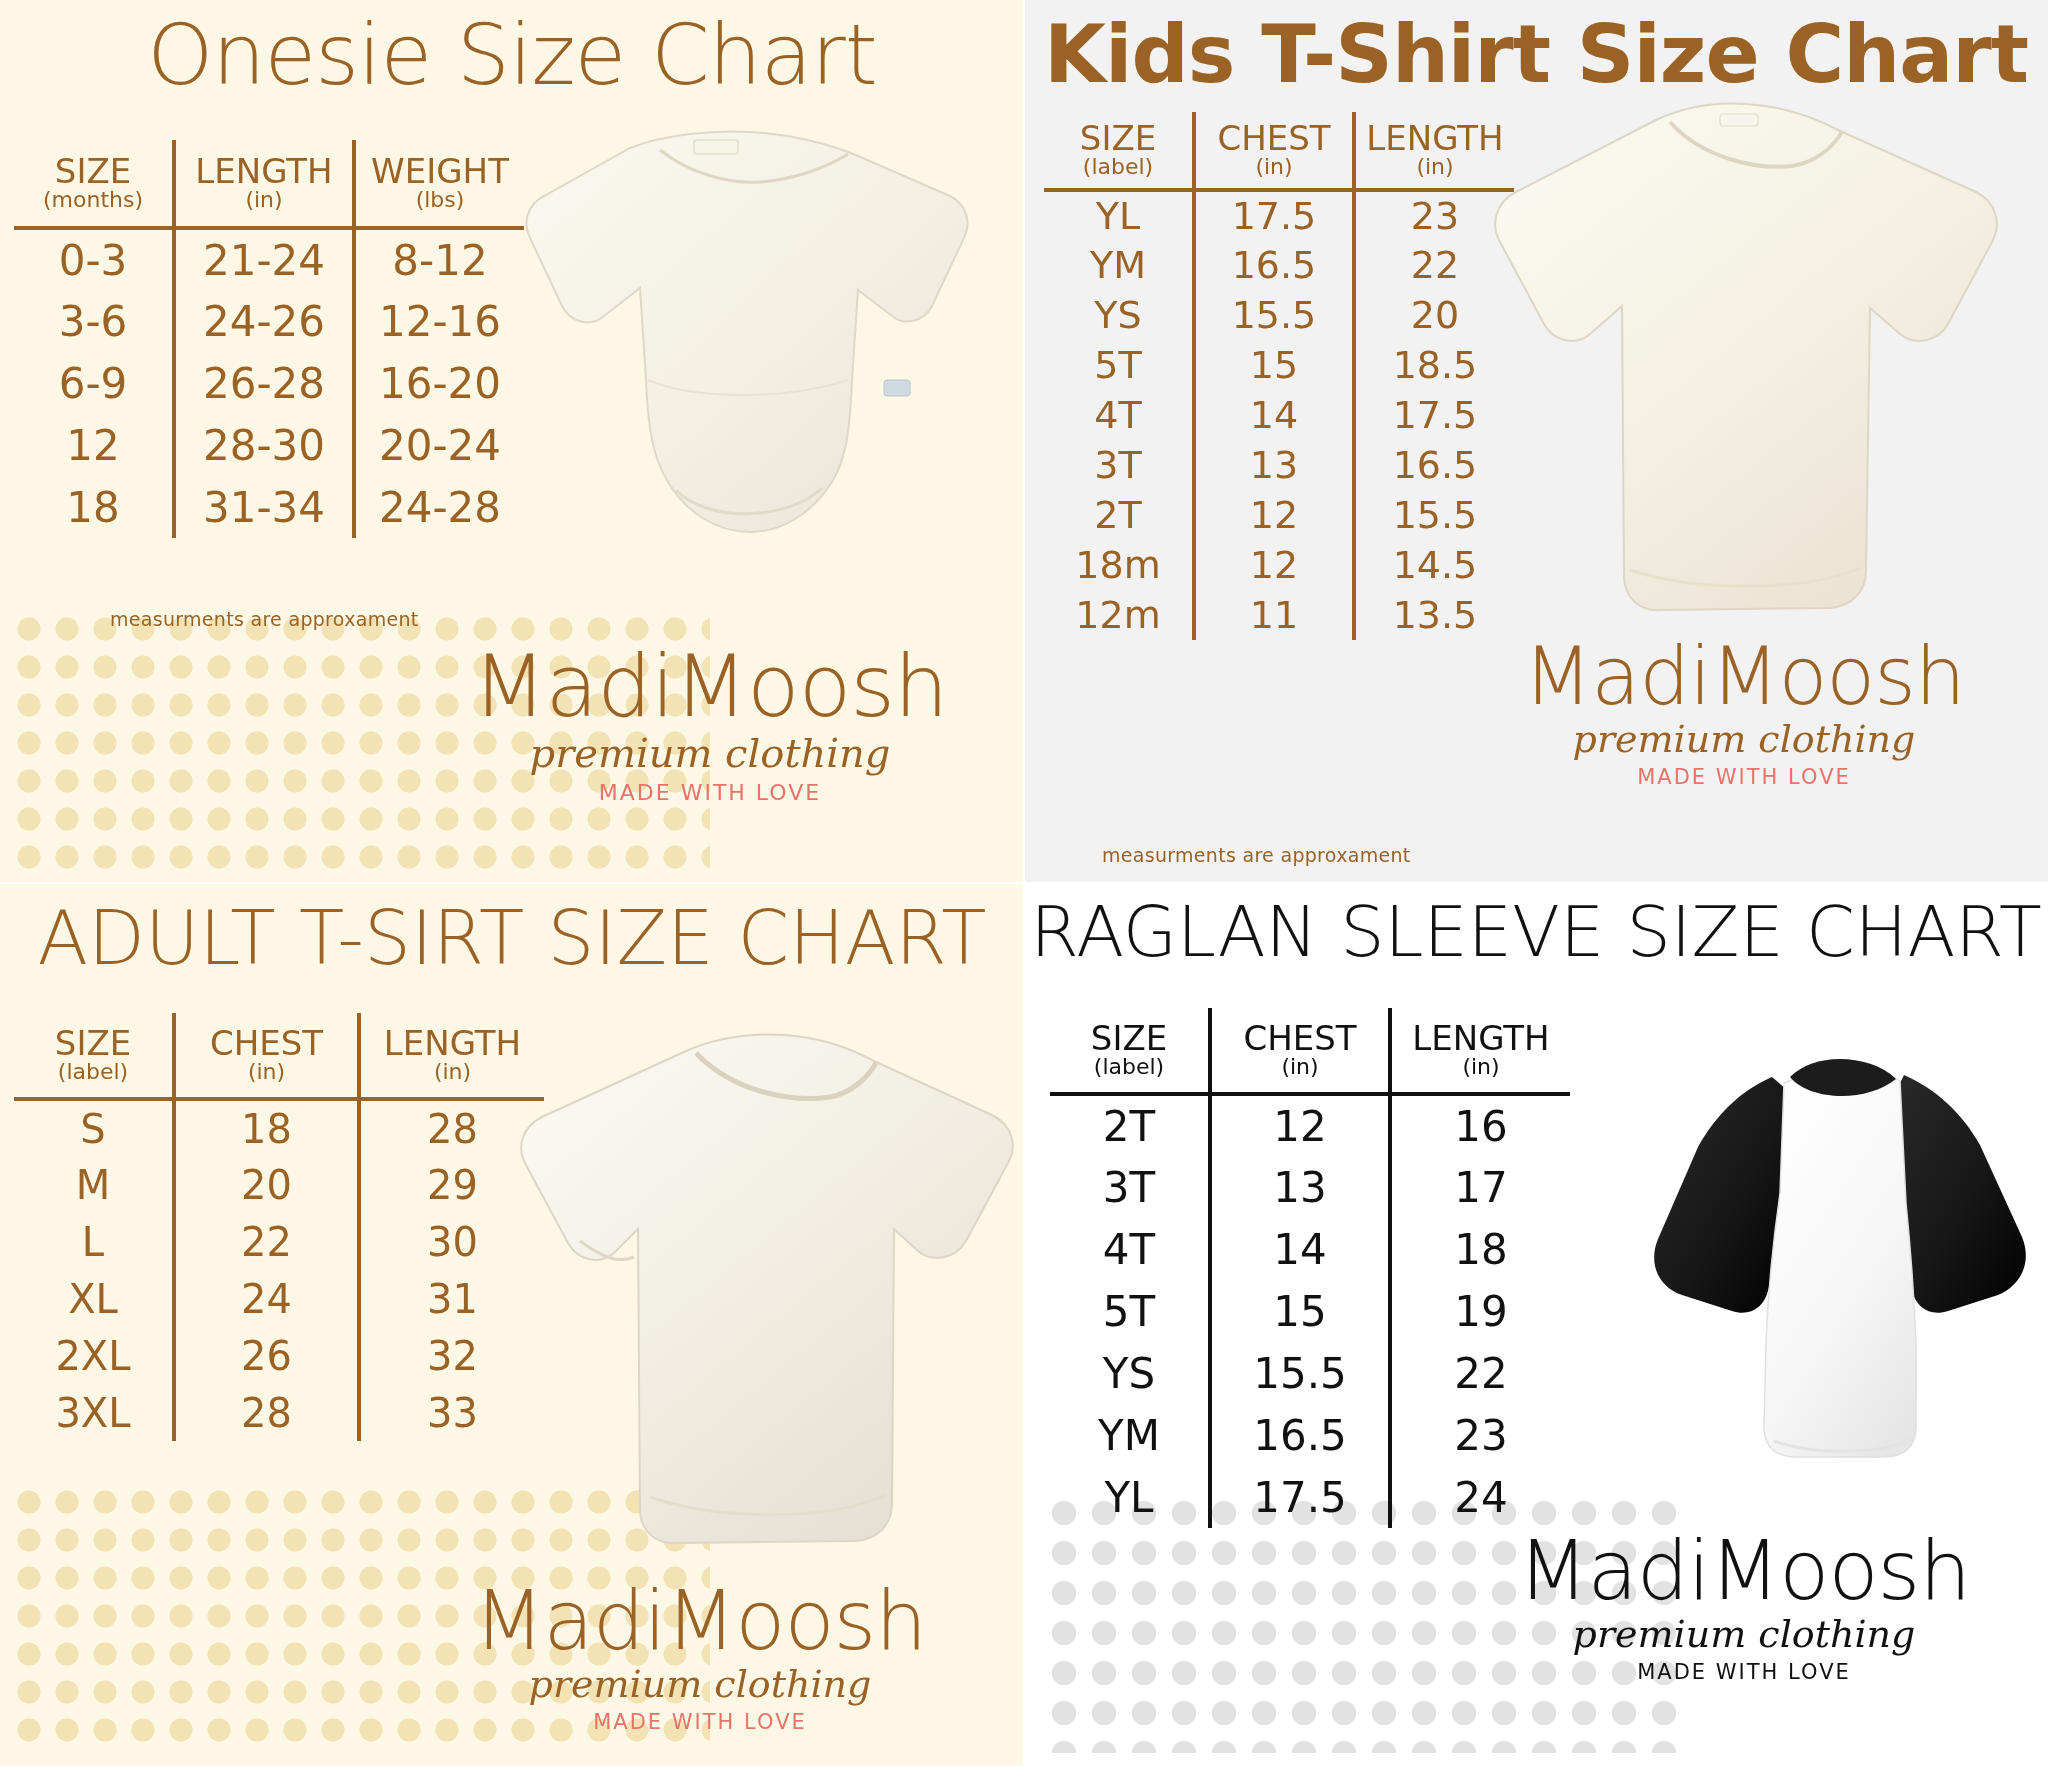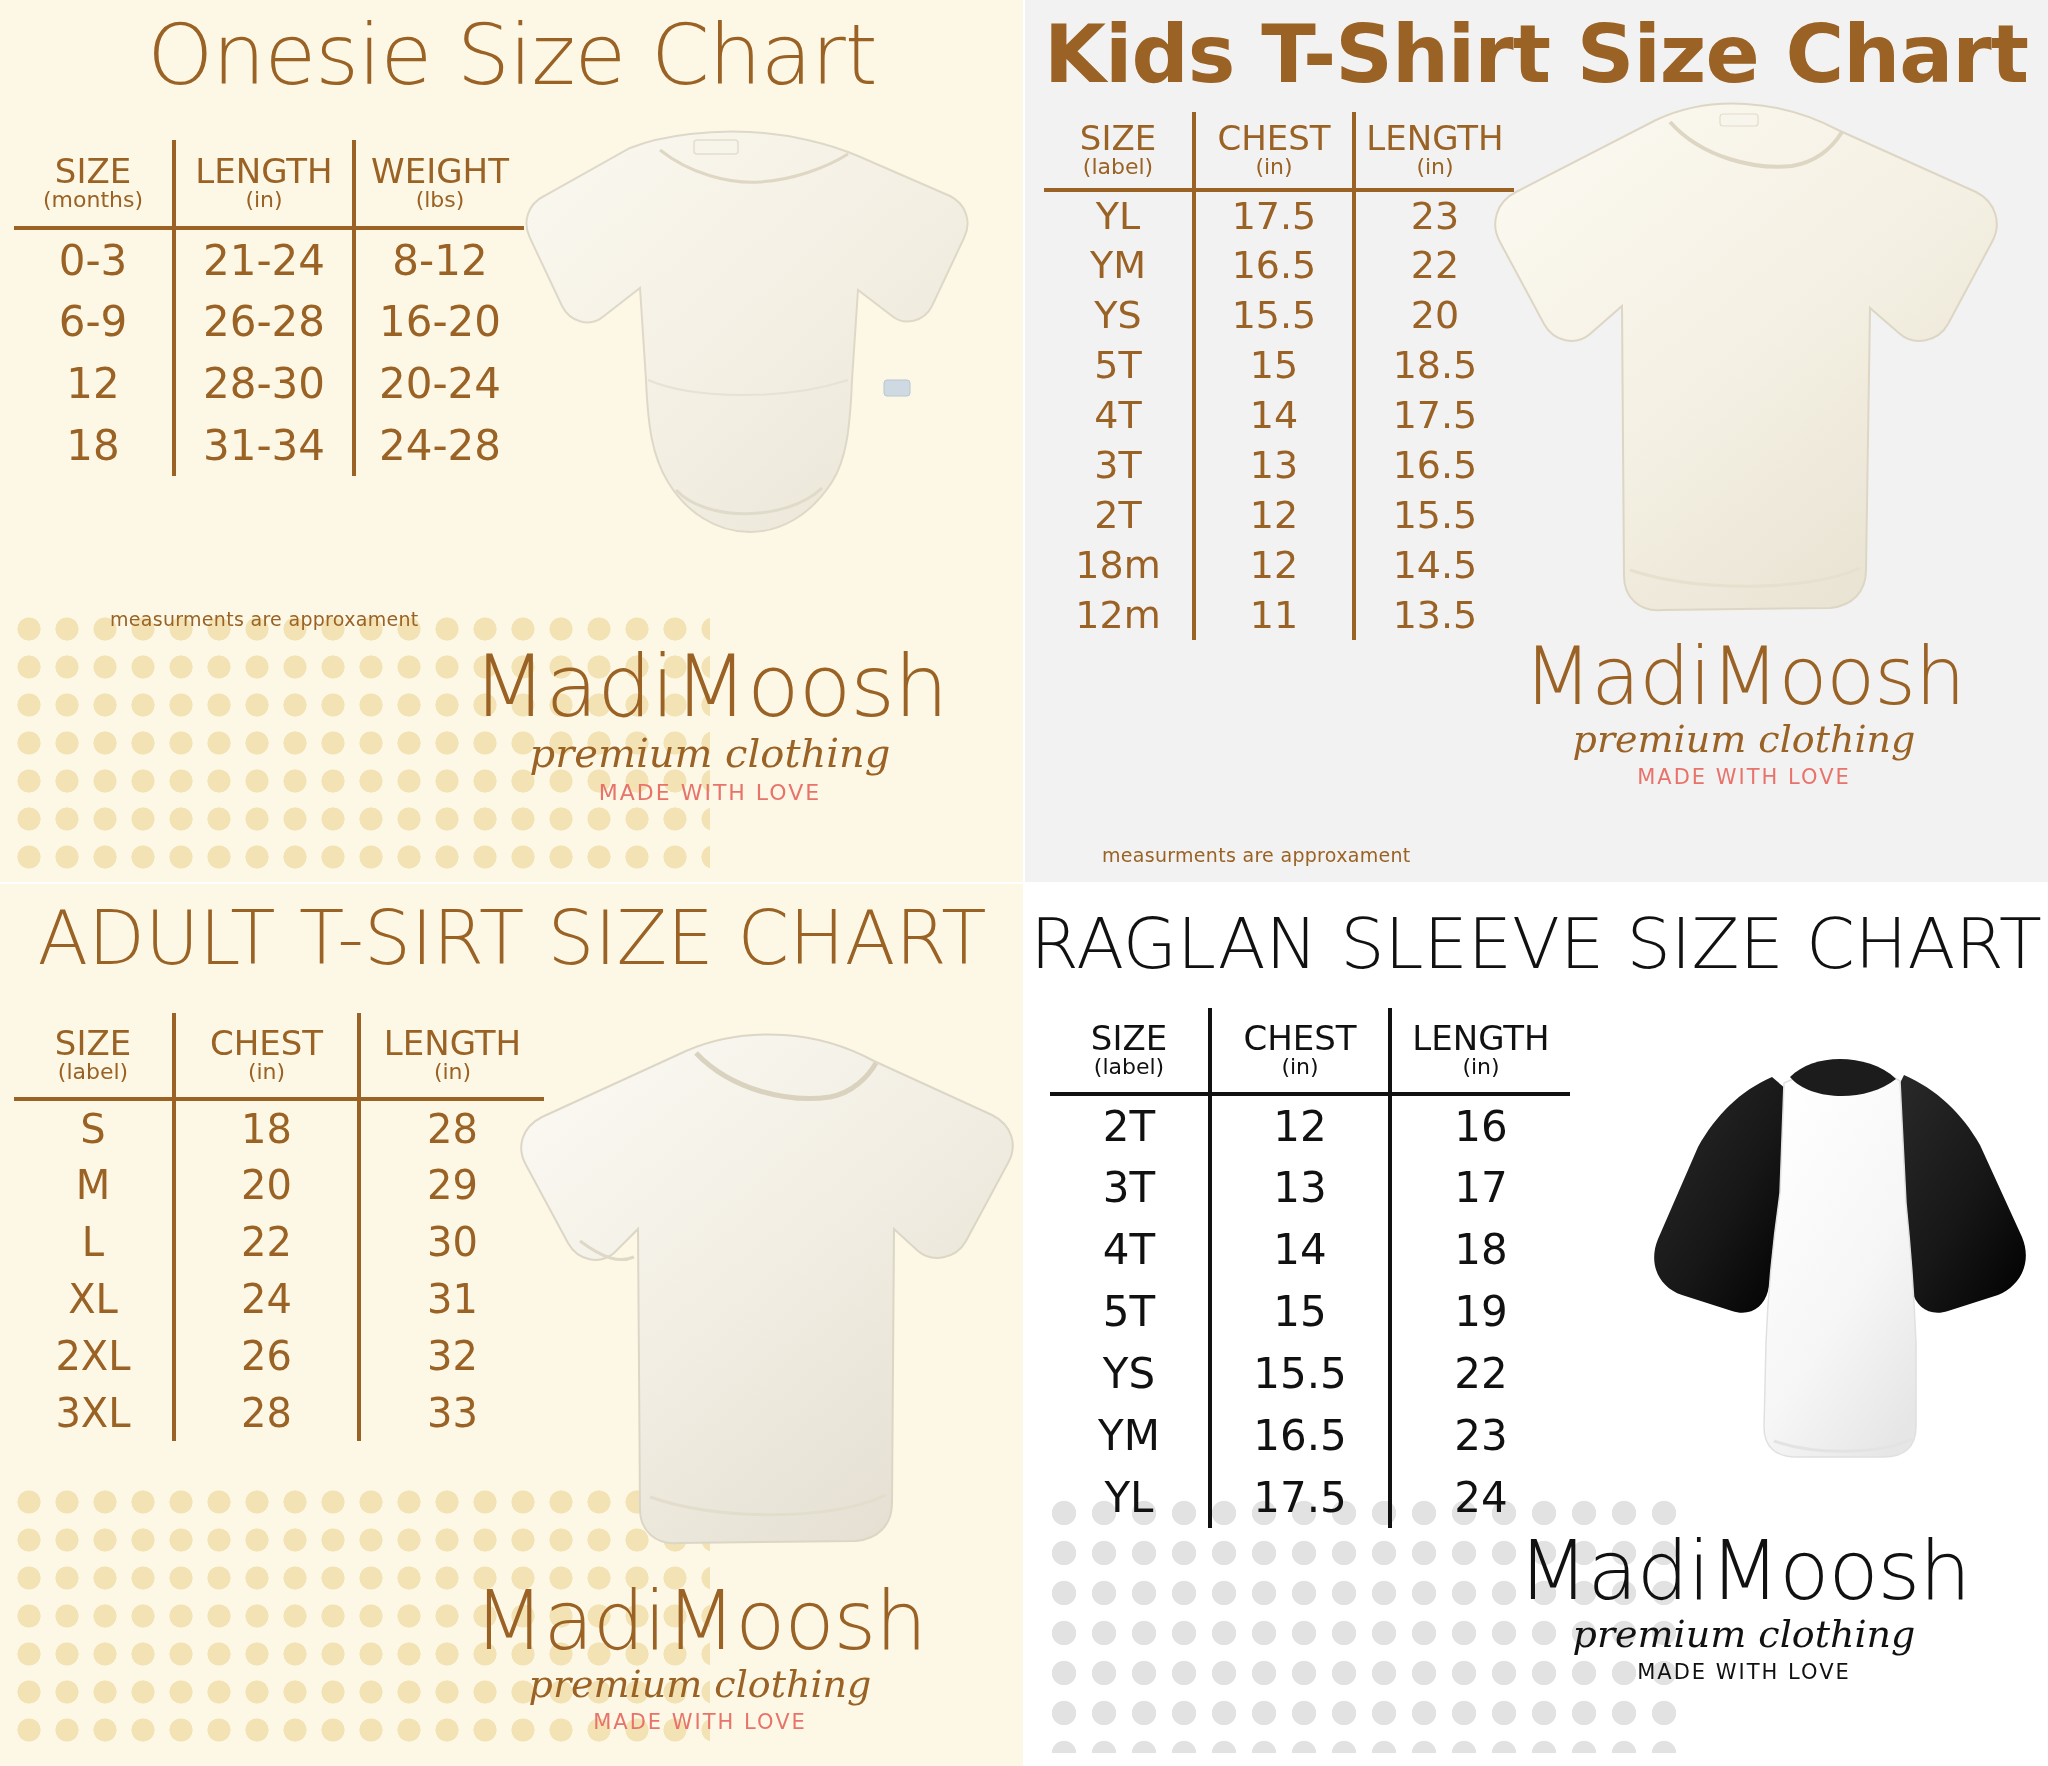--- a/index.html
+++ b/index.html
@@ -34,21 +34,21 @@
     font-weight: 400;
     letter-spacing: -1px;
     white-space: nowrap;
   }
   .title.brown { color: #9a6224; }
   .title.black { color: #111111; }
 
   .t-onesie { top: 6px; font-size: 84px; font-family: "DejaVu Sans", sans-serif; font-weight: 300; }
   .t-kids   { top: 8px; font-size: 80px; font-family: "DejaVu Sans", sans-serif; font-weight: 700; }
   .t-adult  { top: 12px; font-size: 74px; font-family: "DejaVu Sans", sans-serif; font-weight: 300; letter-spacing: 0px;}
-  .t-raglan { top: 20px; font-size: 70px; font-family: "DejaVu Sans", sans-serif; font-weight: 300; letter-spacing: 0px;}
+  .t-raglan { top: 8px; font-size: 70px; font-family: "DejaVu Sans", sans-serif; font-weight: 300; letter-spacing: 0px;}
 
   
   .tbl {
     position: absolute;
     border-collapse: collapse;
     font-family: "DejaVu Sans", sans-serif;
     font-weight: 300;
   }
   .tbl td, .tbl th {
     text-align: center;
@@ -143,20 +143,25 @@
             <span class="hdr-main">WEIGHT</span>
             <span class="hdr-sub">(lbs)</span>
           </th>
         </tr>
       </thead>
       <tbody>
         <tr>
           <td style="height:62px; font-size:42px;">0-3</td>
           <td class="vline-b" style="font-size:42px;">21-24</td>
           <td class="vline-b" style="font-size:42px;">8-12</td>
+        </tr>
+        <tr>
+          <td style="height:62px; font-size:42px;">3-6</td>
+          <td class="vline-b" style="font-size:42px;">24-26</td>
+          <td class="vline-b" style="font-size:42px;">12-16</td>
         </tr>
         <tr>
           <td style="height:62px; font-size:42px;">6-9</td>
           <td class="vline-b" style="font-size:42px;margin-top:34px;">26-28</td>
           <td class="vline-b" style="font-size:42px;">16-20</td>
         </tr>
         <tr>
           <td style="height:62px; font-size:42px;">12</td>
           <td class="vline-b" style="font-size:42px;">28-30</td>
           <td class="vline-b" style="font-size:42px;">20-24</td>

